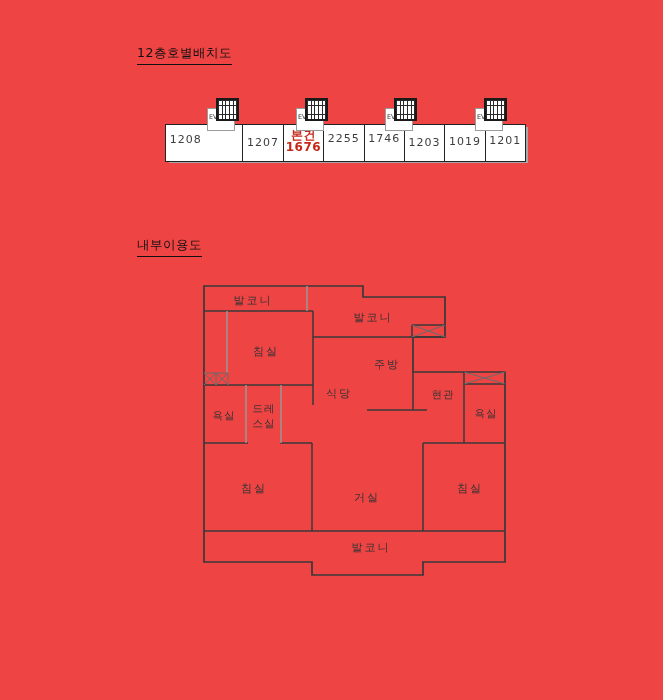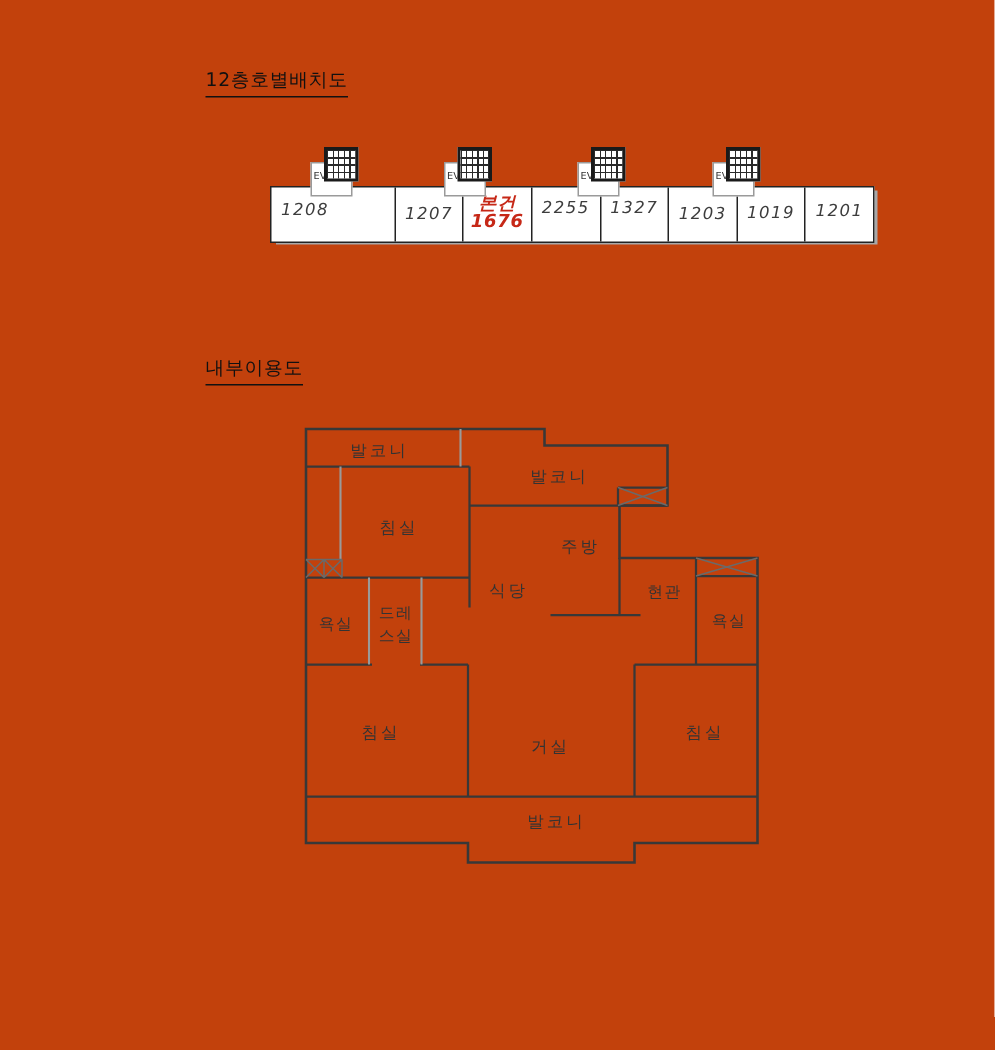--- a/index.html
+++ b/index.html
@@ -1,32 +1,32 @@
 <!DOCTYPE html>
 <html><head>
 <meta charset="utf-8">
 <style>
   html,body { margin:0; padding:0; background:#fff; }
   .page {
-    position:relative; width:663px; height:700px; background:#c2410c;
+    position:relative; width:663px; height:700px; background:#ef4444;
     font-family:"DejaVu Sans","Liberation Sans",sans-serif; overflow:hidden;
   }
   
   .sec-title {
     position:absolute; font-size:12.5px; color:#111; letter-spacing:0.5px;
     border-bottom:1px solid #111; padding-bottom:2px; white-space:nowrap;
   }
   #title-layout { left:137px; top:45px; }
   #title-floorplan { left:137px; top:237px;text-align:right; }
 
   
   .unit-row {
-    position:absolute; left:180px; top:124px; width:403px; height:38px;
+    position:absolute; left:165px; top:124px; width:361px; height:38px;
     display:flex; border:1.5px solid #222; box-sizing:border-box; background:#fff;
-    box-shadow:3px 2px 0 -1px #a8a8a8; z-index:1;font-style:italic;
+    box-shadow:3px 2px 0 -1px #a8a8a8; z-index:1;
   }
   .unit-cell {
     flex:1 1 0; border-left:1.5px solid #222; box-sizing:border-box;
     text-align:center; font-size:11px; color:#3d3d3d; letter-spacing:1px;
     padding-top:10px; line-height:11px;
   }
   .unit-cell:first-child { border-left:none; }
   .unit-cell:nth-child(1){ padding-top:9px; }
   .unit-cell:nth-child(2){ padding-top:12px;margin-left:37px; }
   .unit-cell:nth-child(4){ padding-top:8px; }
@@ -75,21 +75,21 @@
   <div class="sec-title" id="title-layout">12층호별배치도</div>
 
   <div class="unit-row">
     <div class="unit-cell">1208</div>
     <div class="unit-cell">1207</div>
     <div class="unit-cell highlight">
       <span>본건</span><br>
       <span>1676</span>
     </div>
     <div class="unit-cell">2255</div>
-    <div class="unit-cell">1327</div>
+    <div class="unit-cell">1746</div>
     <div class="unit-cell">1203</div>
     <div class="unit-cell">1019</div>
     <div class="unit-cell">1201</div>
   </div>
 
   <div class="ev-icon" style="left:207px;">
     <div class="ev-box">
       <span>EV</span>
     </div>
     <div class="ev-grid"></div>

